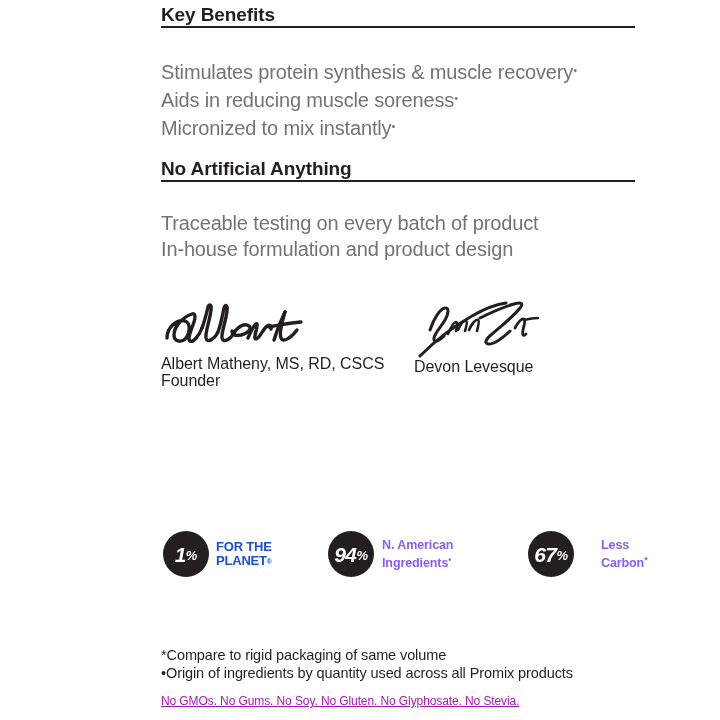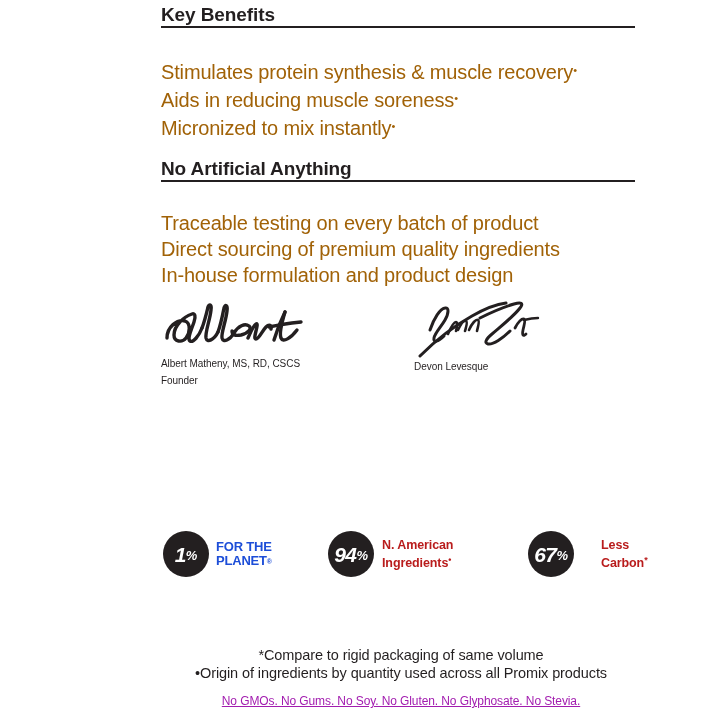--- a/index.html
+++ b/index.html
@@ -43,36 +43,36 @@
     margin: 0;
     width: 474px;
   }
 
   .body-list { margin: 0; padding: 0; list-style: none; }
 
   .body-line {
     font-size: 20px;
     line-height: 26px;
     font-weight: normal;
-    color: #a16207;
+    color: #737373;
     letter-spacing: -0.15px;
     white-space: nowrap;
   }
 
   .mark {
     font-size: 11px;
     vertical-align: 5px;
     letter-spacing: 0;
   }
 
   
   .sig-block { position: absolute; }
   .sig-img { display: block; }
   .sig-caption {
-    font-size: 10px;
+    font-size: 16px;
     line-height: 17px;
     color: #231f20;
     letter-spacing: -0.05px;
     white-space: nowrap;
   }
 
   
   .badge {
     position: absolute;
     display: flex;
@@ -100,21 +100,21 @@
     font-size: 13px;
     vertical-align: 2px;
     letter-spacing: -0.2px;
   }
   .badge-text {
     margin-left: 8px;
     font-size: 12.5px;
     font-weight: bold;
     line-height: 14.5px;
     letter-spacing: -0.1px;
-    color: #b91c1c;
+    color: #8b5cf6;
     white-space: nowrap;
   }
   .badge-text .sup {
     font-size: 9px;
     vertical-align: 4px;
   }
   
   .planet-text {
     margin-left: 7px;
     font-size: 13px;
@@ -124,21 +124,20 @@
     color: #1d4ed8;
     white-space: nowrap;
   }
   .planet-text .tm { font-size: 7px; vertical-align: 1px; }
 
   
   .foot {
     position: absolute;
     left: 124px;
     width: 480px;
-    text-align: center;
   }
   .foot-line {
     font-size: 14.5px;
     line-height: 18px;
     color: #231f20;
     letter-spacing: -0.1px;
     white-space: nowrap;
   }
   .foot-final {
     font-size: 12px;
@@ -165,21 +164,20 @@
     <li class="body-line"><span>Micronized to mix instantly</span><span class="mark">•</span></li>
   </ul>
 
   <div class="section" style="top:158px;">
     <h2 class="sec-title">No Artificial Anything</h2>
     <div class="rule"></div>
   </div>
 
   <ul class="body-list" style="position:absolute;left:124px;top:210px;width:480px;">
     <li class="body-line"><span>Traceable testing on every batch of product</span></li>
-    <li class="body-line"><span>Direct sourcing of premium quality ingredients</span></li>
     <li class="body-line"><span>In-house formulation and product design</span></li>
   </ul>
 
   <div class="sig-block" style="left:124px;top:300px;">
     <svg class="sig-img" width="150" height="55" viewBox="0 0 150 55">
       <g fill="none" stroke="#231f20" stroke-width="3.4" stroke-linecap="round" stroke-linejoin="round">
         <path d="M6 38 C6 27, 16 19, 24 21 C30 23, 29 33, 25 38 C21 43, 13 42, 13 35 C13 26, 22 17, 31 14 C34 13, 35 16, 33 22 C30 31, 26 39, 29 41 C32 43, 38 36, 41 28"></path>
         <path d="M41 28 C44 20, 46 11, 47 7 C48 4, 51 4, 50 10 C49 20, 44 32, 45 38 C46 43, 53 40, 57 32"></path>
         <path d="M57 32 C60 24, 62 13, 63 8 C64 4, 67 5, 66 11 C65 21, 60 33, 61 38 C62 43, 69 40, 73 33"></path>
         <path d="M73 33 C77 26, 84 23, 88 26 C91 28, 88 33, 80 35 C74 36, 71 35, 71 31"></path>

